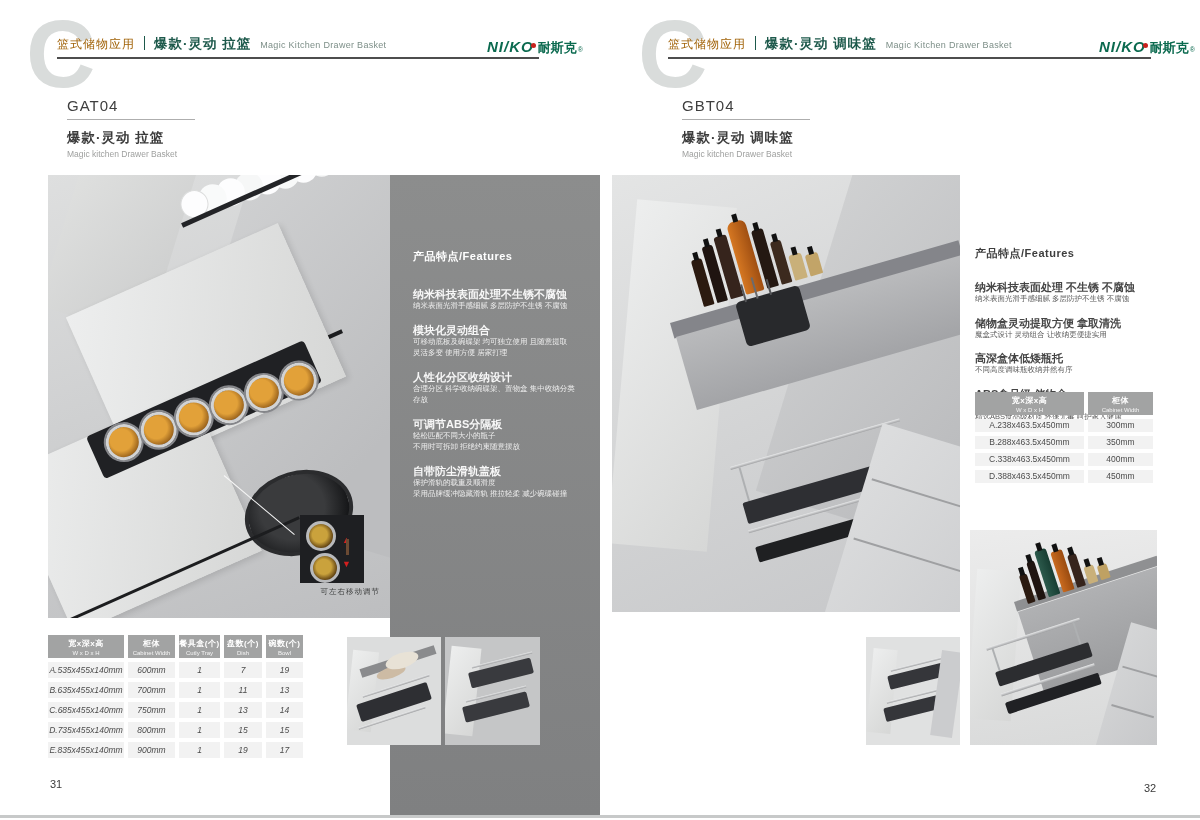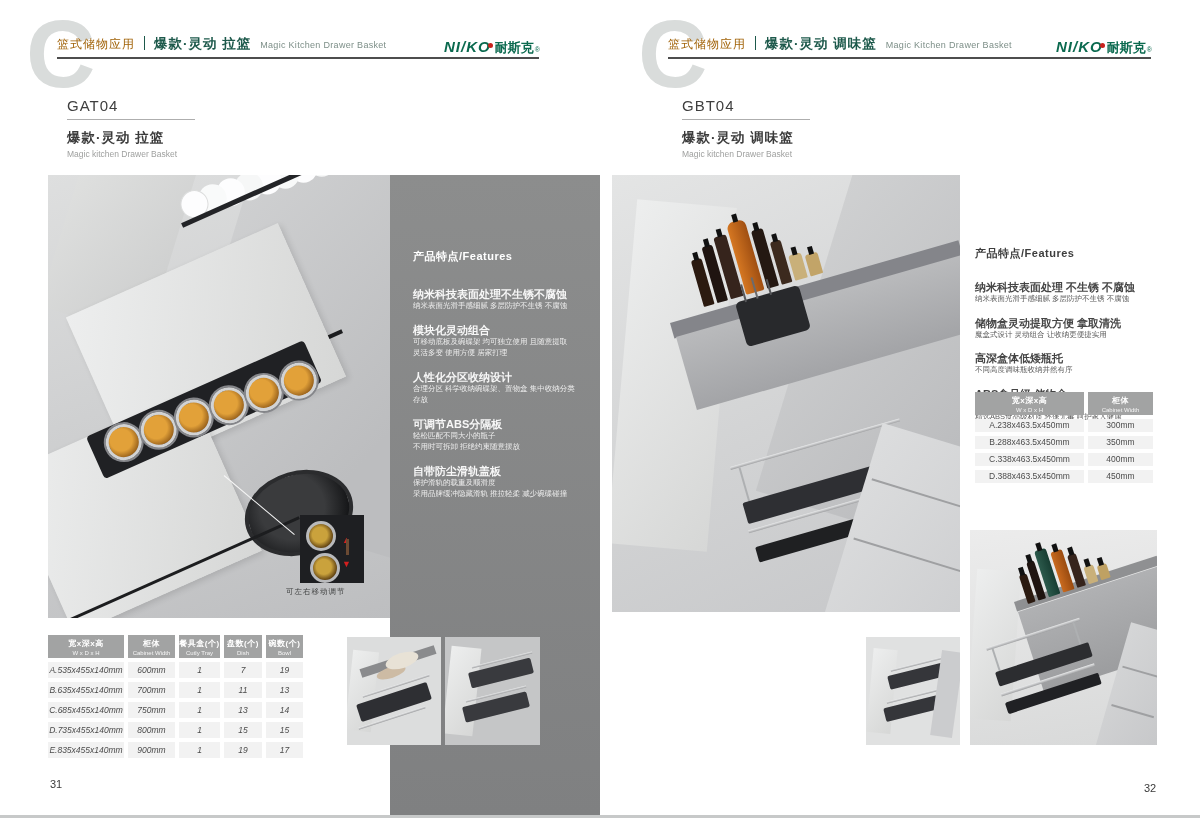--- a/index.html
+++ b/index.html
@@ -13,21 +13,21 @@
   
   .header-row{display:flex;align-items:baseline;white-space:nowrap;}
   .hdr-section{font-size:12px;font-weight:400;color:#a16207;letter-spacing:1px;}
   .hdr-div{display:inline-block;width:0;height:14px;border-left:1px solid #1d594b;margin:0 9px;transform:translateY(2px);}
   .hdr-title{font-size:13.5px;font-weight:700;color:#1d594b;letter-spacing:1px;}
   .hdr-en{font-size:9px;color:#7d8f88;margin-left:9px;letter-spacing:.3px;}
   .hdr-line{height:2px;background:#4d4d4d;}
 
   
   .logo{display:flex;align-items:baseline;color:#0b6a4f;white-space:nowrap;}
-  .logo-latin{font-size:15px;font-weight:800;letter-spacing:1px;font-style:italic;}
+  .logo-latin{font-size:15px;font-weight:800;letter-spacing:1px;font-style:italic;margin-left:43px;}
   .logo-cn{font-size:13px;font-weight:800;margin-left:4px;position:relative;}
   .logo-cn::before{content:"";position:absolute;left:-7px;top:4px;width:5px;height:5px;border-radius:50%;background:#c8221d;}
   .logo-reg{font-size:7px;vertical-align:super;margin-left:1px;}
 
   
   .prod-code{font-size:15px;color:#3e3e3e;letter-spacing:1px;}
   .prod-rule{width:128px;height:1px;background:#aeaeae;margin-top:5px;}
   .prod-cn{font-size:13.5px;font-weight:700;color:#3b3b3b;margin-top:9px;letter-spacing:1px;}
   .prod-en{font-size:8.5px;color:#9fa09f;margin-top:2px;}
 
@@ -70,21 +70,21 @@
   .bowl{position:absolute;width:30px;height:30px;border-radius:50%;border:3px solid #d2d3d4;
     background:radial-gradient(circle at 45% 40%,#e2a139 0 45%,#8a5516 80%);box-shadow:0 0 0 2px #85868a;}
   .wok{border-radius:50%;background:radial-gradient(circle at 45% 40%,#3a3b3d 0 45%,#141517 80%);border:4px solid #2b2c2e;}
   .bottles{display:flex;align-items:flex-end;}
   .bottle{border-radius:3px 3px 1px 1px;position:relative;margin-right:3px;}
   .bottle::after{content:"";position:absolute;top:-7px;left:50%;transform:translateX(-50%);width:5px;height:8px;background:#111;}
   .callout-line{height:1px;background:#f6f6f6;transform-origin:left center;}
   .inset{background:#1e1f22;}
   .inset-ring{position:absolute;border-radius:50%;border:3px solid #b9babc;background:radial-gradient(circle at 45% 45%,#caa23c 0 40%,#55380f 75%);}
   .arrow{font-size:9px;color:#d41f1f;line-height:9px;}
-  .caption{font-size:7.5px;color:#3f4040;text-align:left;letter-spacing:1px;}
+  .caption{font-size:7.5px;color:#3f4040;text-align:right;letter-spacing:1px;}
   .cab-line{background:#9fa0a2;}
 </style>
 </head>
 <body>
 
 <div id="spread">
 
   <div class="abs watermark" style="left:26px;top:6px;">C</div>
 
   <div class="abs header-row" style="left:57px;top:34px;">

